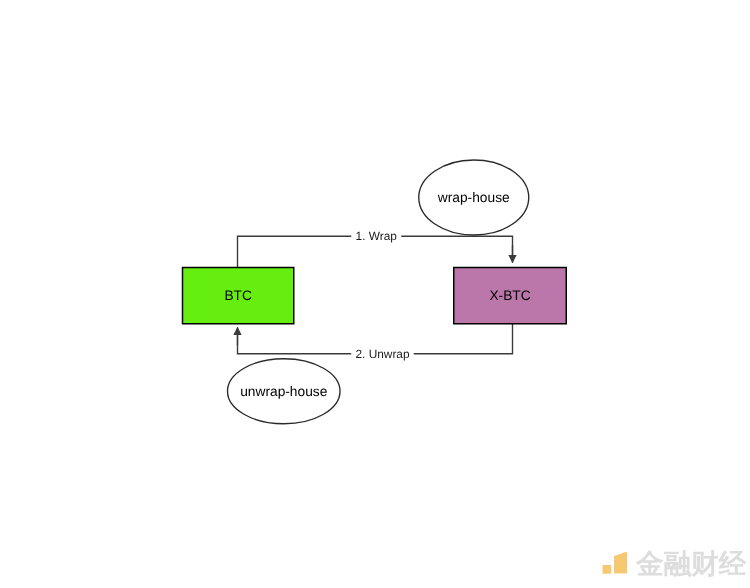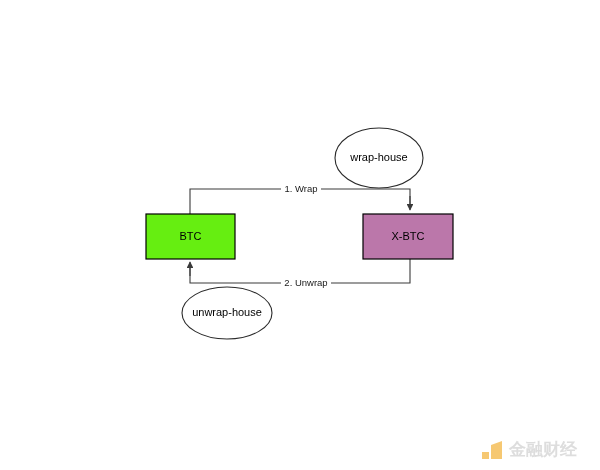--- a/index.html
+++ b/index.html
@@ -81,22 +81,22 @@
   .wm-mark .sq-b {
     position: absolute;
     left: 9px;
     top: 1px;
     width: 11px;
     height: 18px;
     background: #f2a81d;
     clip-path: polygon(0 22%, 100% 0, 100% 100%, 0 100%);
   }
   .wm-text {
-    font-family: Liberation Mono, monospace;
-    font-size: 17px;
+    font-family: Liberation Serif, serif;
+    font-size: 22px;
     font-weight: bold;
     color: #c9c9c9;
     letter-spacing: 0px;
     line-height: 21px;
     white-space: nowrap;
   }
 </style>
 </head>
 <body>
 

